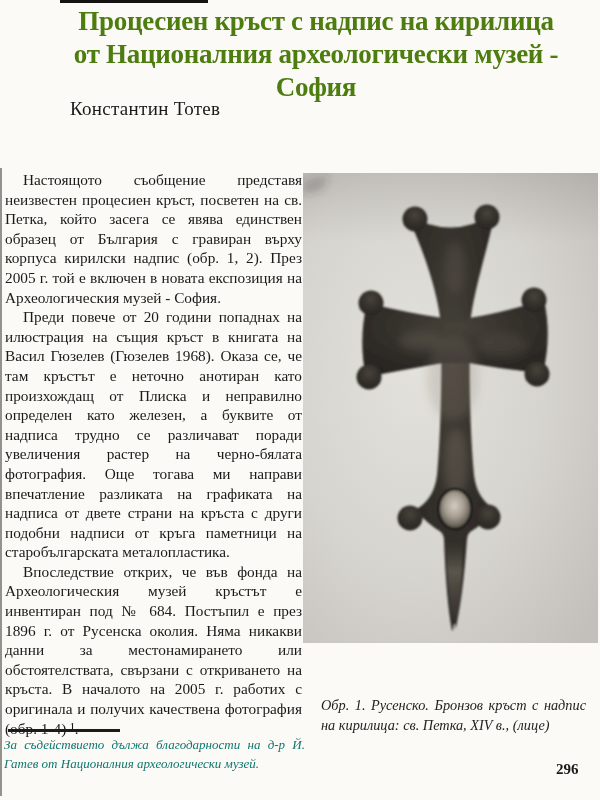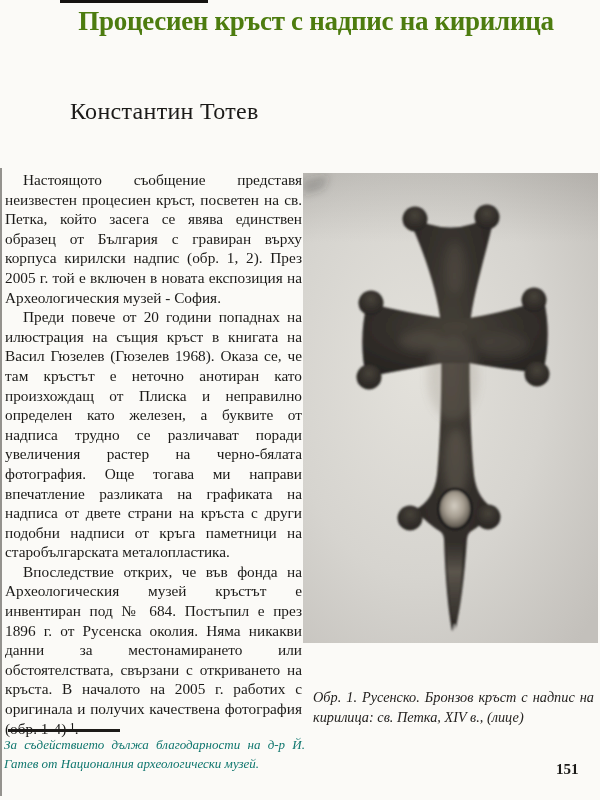--- a/index.html
+++ b/index.html
@@ -12,46 +12,47 @@
   }
   .abs{position:absolute;}
   
   .streak-top{left:60px;top:0;width:148px;height:3px;background:#151311;}
   .edge-left{left:0;top:168px;width:2px;height:628px;background:rgba(45,42,38,.5);}
   .speck{left:305px;top:452px;width:4px;height:3px;border-radius:50%;background:rgba(40,38,34,.65);}
   
   .title{left:36px;top:5px;width:560px;text-align:center;
     font-weight:bold;font-size:27px;line-height:33px;color:#4d7c0f;letter-spacing:-0.3px;}
   
-  .author{left:70px;top:98px;font-size:24px;letter-spacing:.3px;}
+  .author{left:70px;top:98px;font-size:19px;letter-spacing:.3px;}
   
   .bodycol{left:5px;top:170px;width:297px;text-align:justify;
     font-size:15.3px;line-height:19.6px;}
   .bodycol p{margin:0;text-indent:18px;}
   
   .figure{left:303px;top:173px;width:295px;height:470px;}
   .caption{left:309px;top:684px;width:289px;font-style:italic;
     font-size:14.3px;line-height:19.5px;text-align:justify;color:#242220;}
-  .caption div{margin:4px;}
+  .caption div{margin:12px;}
   
   .footrule{left:8px;top:729px;width:112px;height:2.5px;background:#1d1b19;}
   .footnote{left:4px;top:736px;width:301px;font-style:italic;
     font-size:13px;line-height:18.5px;text-align:justify;color:#0f766e;}
   
   .pagenum{left:556px;top:761px;font-size:15px;font-weight:bold;color:#1b1a18;}
 </style>
 </head>
 <body>
 
 <div class="abs streak-top"></div>
 <div class="abs edge-left"></div>
 <div class="abs speck"></div>
 
 <div class="abs title">
   <div>Процесиен кръст с надпис на кирилица</div>
+  <div>от Националния археологически музей - София</div>
 </div>
 
 <div class="abs author">Константин Тотев</div>
 
 <div class="abs bodycol">
   <p>Настоящото съобщение представя неизвестен процесиен кръст, посветен на св. Петка, който засега се явява единствен образец от България с гравиран върху корпуса кирилски надпис (обр. 1, 2). През 2005 г. той е включен в новата експозиция на Археологическия музей - София.</p>
   <p>Преди повече от 20 години попаднах на илюстрация на същия кръст в книгата на Васил Гюзелев (Гюзелев 1968). Оказа се, че там кръстът е неточно анотиран като произхождащ от Плиска и неправилно определен като железен, а буквите от надписа трудно се различават поради увеличения растер на черно-бялата фотография. Още тогава ми направи впечатление разликата на графиката на надписа от двете страни на кръста с други подобни надписи от кръга паметници на старобългарската металопластика.</p>
   <p>Впоследствие открих, че във фонда на Археологическия музей кръстът е инвентиран под № 684. Постъпил е през 1896 г. от Русенска околия. Няма никакви данни за местонамирането или обстоятелствата, свързани с откриването на кръста. В началото на 2005 г. работих с оригинала и получих качествена фотография (обр. 1-4) ¹.</p>
 </div>
 
@@ -152,13 +153,13 @@
   </svg>
 </div>
 
 <div class="abs caption">
   <div>Обр. 1. Русенско. Бронзов кръст с надпис на кирилица: св. Петка, XIV в., (лице)</div>
 </div>
 
 <div class="abs footrule"></div>
 <div class="abs footnote">За съдействието дължа благодарности на д-р Й. Гатев от Националния археологически музей.</div>
 
-<div class="abs pagenum">151</div>
+<div class="abs pagenum">296</div>
 
 </body></html>

